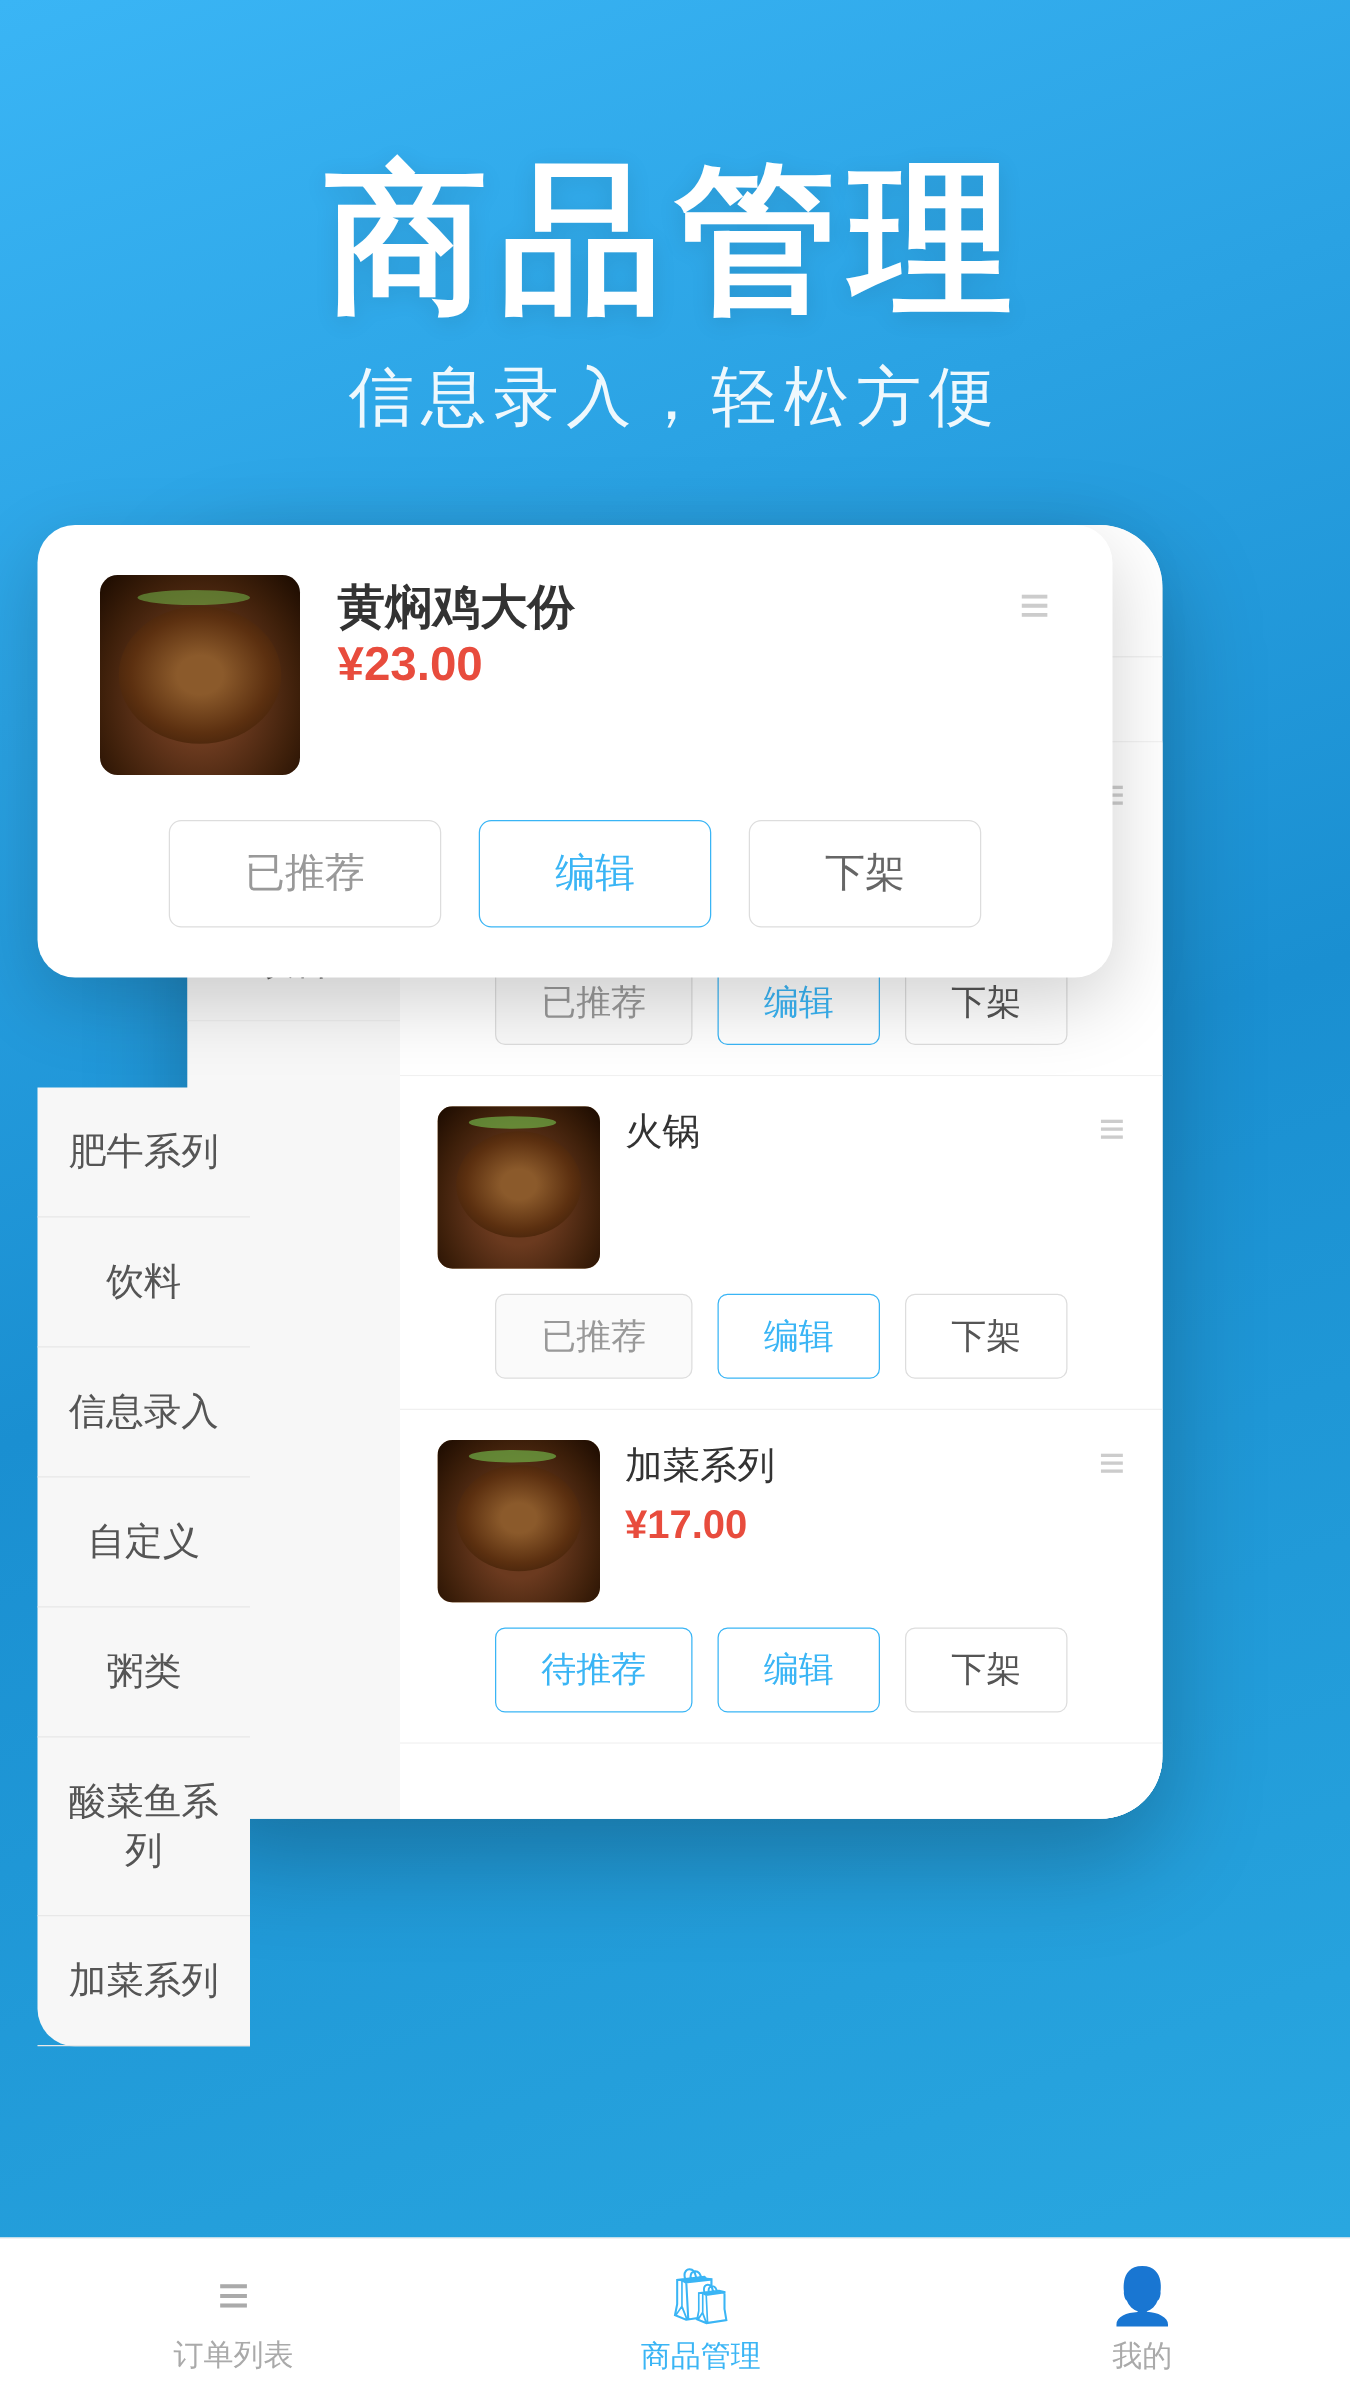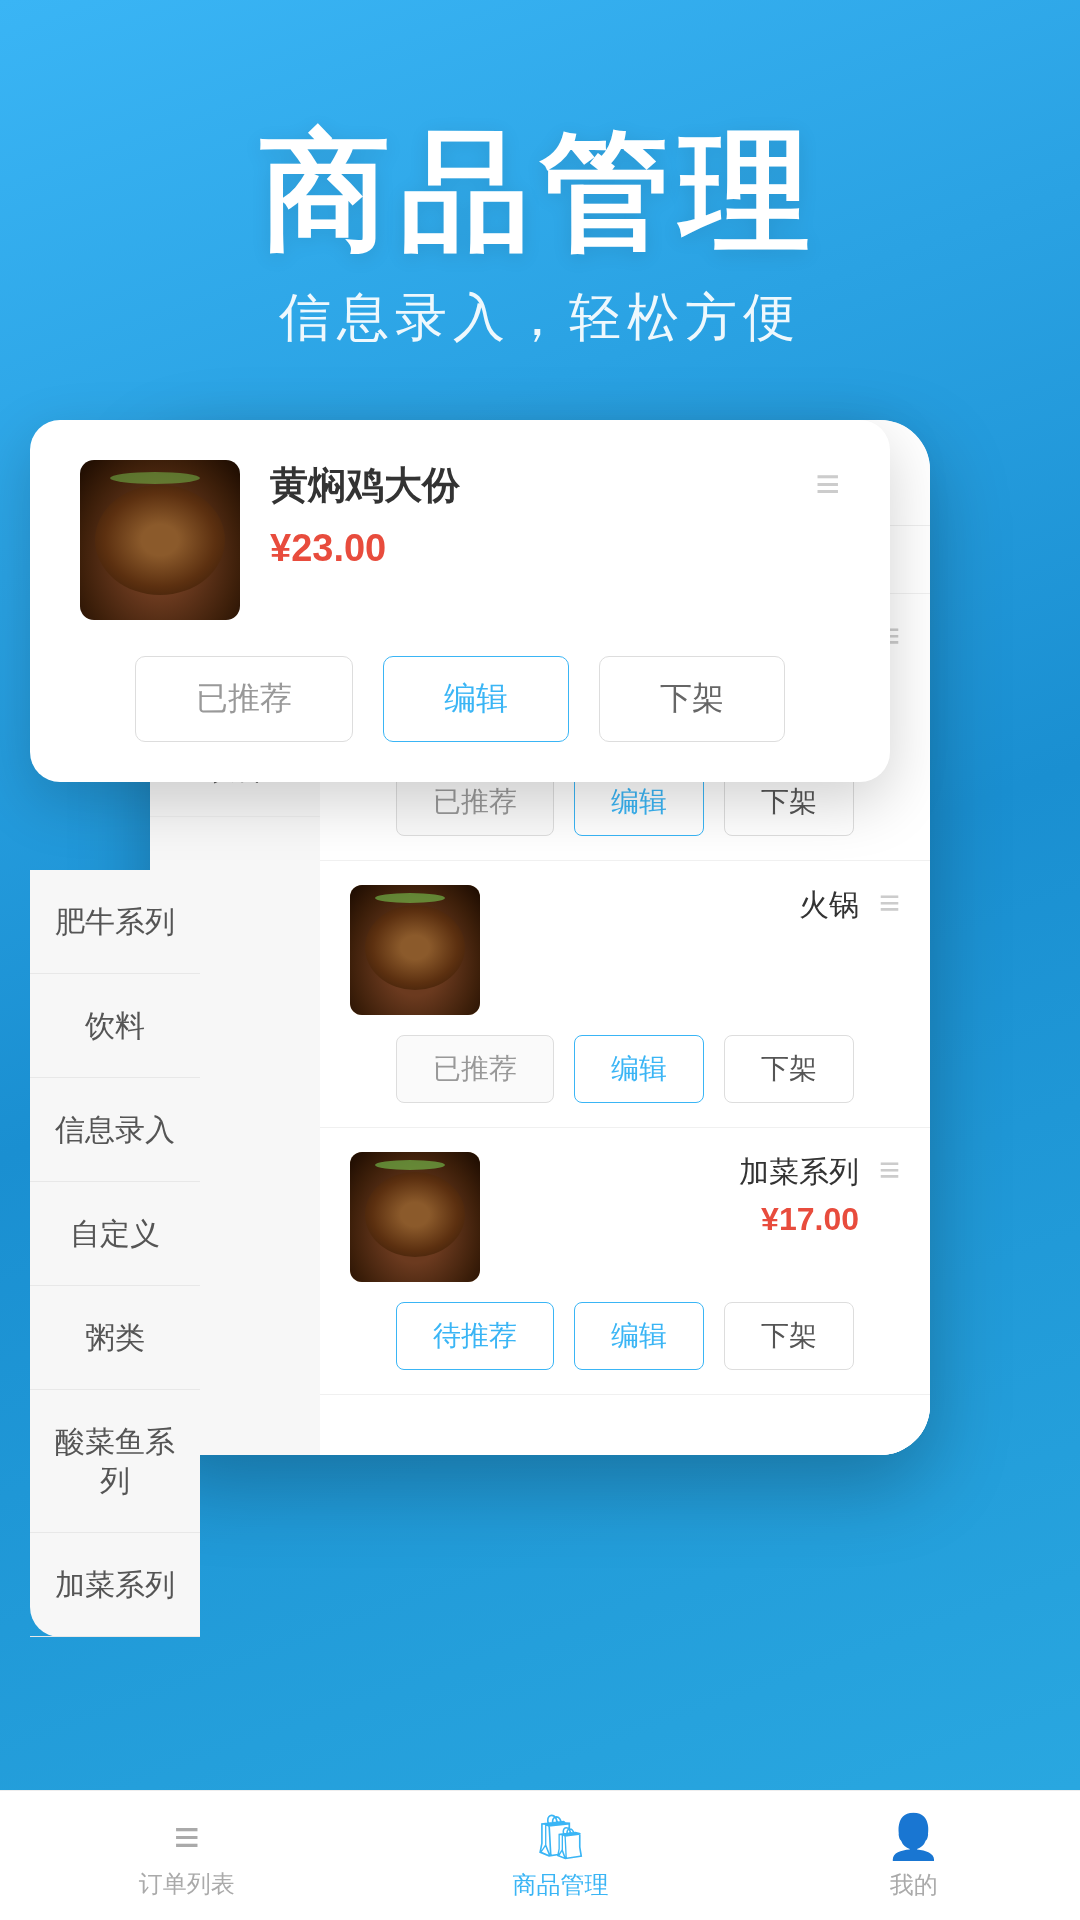--- a/index.html
+++ b/index.html
@@ -119,21 +119,20 @@
     .product-card {
       background: white;
       padding: 24px 30px;
       border-bottom: 1px solid #f0f0f0;
     }
 
     .product-row {
       display: flex;
       align-items: flex-start;
       gap: 20px;
-      text-align: right;
     }
     .product-image {
       width: 130px;
       height: 130px;
       border-radius: 12px;
       background: #c8a882;
       flex-shrink: 0;
       overflow: hidden;
       position: relative;
     }
@@ -254,21 +253,21 @@
       border-radius: 50%;
       background: rgba(120,200,80,0.5);
     }
     .popup-info {
       flex: 1;
     }
     .popup-product-name {
       font-size: 38px;
       color: #333;
       font-weight: 600;
-      margin-bottom: 16px;
+      margin-bottom: 0;
     }
     .popup-product-price {
       font-size: 38px;
       color: #e84c3d;
       font-weight: 700;
     }
     .popup-drag-icon {
       color: #ccc;
       font-size: 42px;
     }

